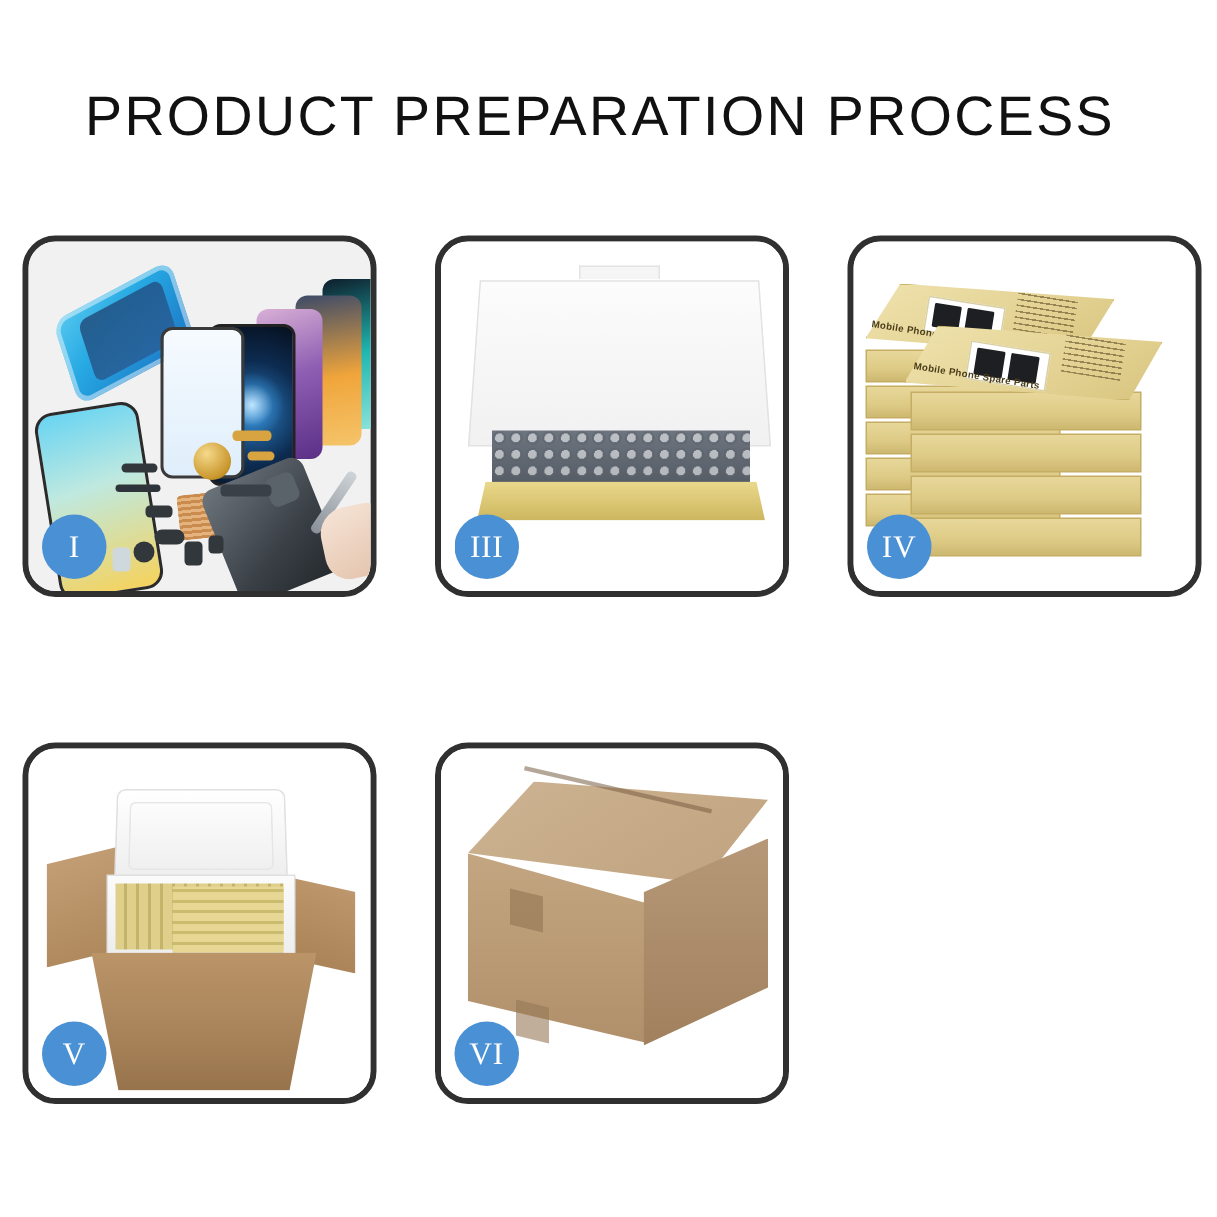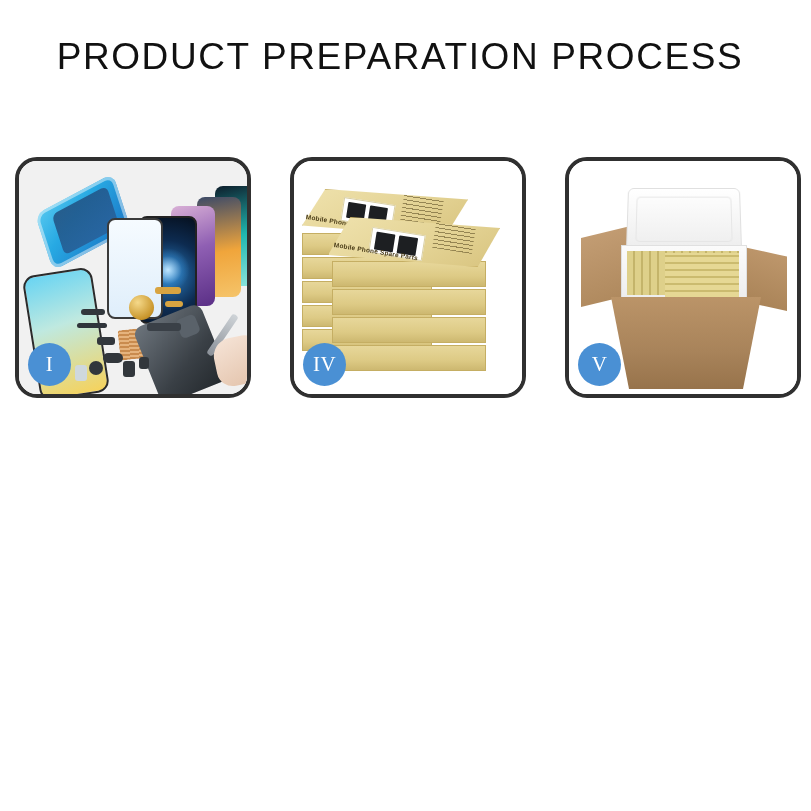--- a/index.html
+++ b/index.html
@@ -11,21 +11,21 @@
     width: 811px;
     height: 811px;
     font-family: "Liberation Sans", sans-serif;
     overflow: hidden;
     position: relative;
   }
 
   
   #header {
     width: 800px;
-    padding-top: 35px;
+    padding-top: 56px;
     text-align: center;
   }
   #page-title {
     font-family: "Liberation Sans", sans-serif;
     font-size: 37px;
     font-weight: 400;
     letter-spacing: 1.6px;
     color: #111111;
     line-height: 44px;
     white-space: nowrap;
@@ -364,20 +364,31 @@
       <div class="p1-sm" style="left:56px;top:204px;width:12px;height:16px;background:#cfd8dd;"></div>
       <div class="p1-flex" style="left:136px;top:126px;width:26px;height:7px;"></div>
       <div class="p1-flex" style="left:146px;top:140px;width:18px;height:6px;"></div>
       <div class="p1-flex" style="left:58px;top:162px;width:30px;height:5px;background:#2f343a;"></div>
       <div class="p1-flex" style="left:128px;top:162px;width:34px;height:8px;background:#3a4047;"></div>
     </div>
     <div class="step-badge">I</div>
   </div>
 
 
+  <div class="step-panel">
+    <div class="panel-photo">
+      <div class="p3-bg"></div>
+      <div class="p3-lid-tab"></div>
+      <div class="p3-lid"></div>
+      <div class="p3-tray"></div>
+      <div class="p3-bubblepad"></div>
+      <div class="p3-tray-front"></div>
+    </div>
+    <div class="step-badge">III</div>
+  </div>
 
   <div class="step-panel">
     <div class="panel-photo">
       <div class="p4-bg"></div>
       <div class="p4-stack">
 
         <div class="p4-box" style="left:8px;top:72px;width:128px;height:20px;"></div>
         <div class="p4-box" style="left:8px;top:96px;width:128px;height:20px;"></div>
         <div class="p4-box" style="left:8px;top:120px;width:128px;height:20px;"></div>
         <div class="p4-box" style="left:8px;top:144px;width:128px;height:20px;"></div>
@@ -417,14 +428,26 @@
       <div class="p5-flapR"></div>
       <div class="p5-foam"></div>
       <div class="p5-foambase"></div>
       <div class="p5-goldrow"></div>
       <div class="p5-goldrow2"></div>
       <div class="p5-carton"></div>
     </div>
     <div class="step-badge">V</div>
   </div>
 
+  <div class="step-panel">
+    <div class="panel-photo">
+      <div class="p6-bg"></div>
+      <div class="p6-top"></div>
+      <div class="p6-left"></div>
+      <div class="p6-right"></div>
+      <div class="p6-seam"></div>
+      <div class="p6-tape1"></div>
+      <div class="p6-tape2"></div>
+    </div>
+    <div class="step-badge">VI</div>
+  </div>
 
 </div>
 
 </body></html>

